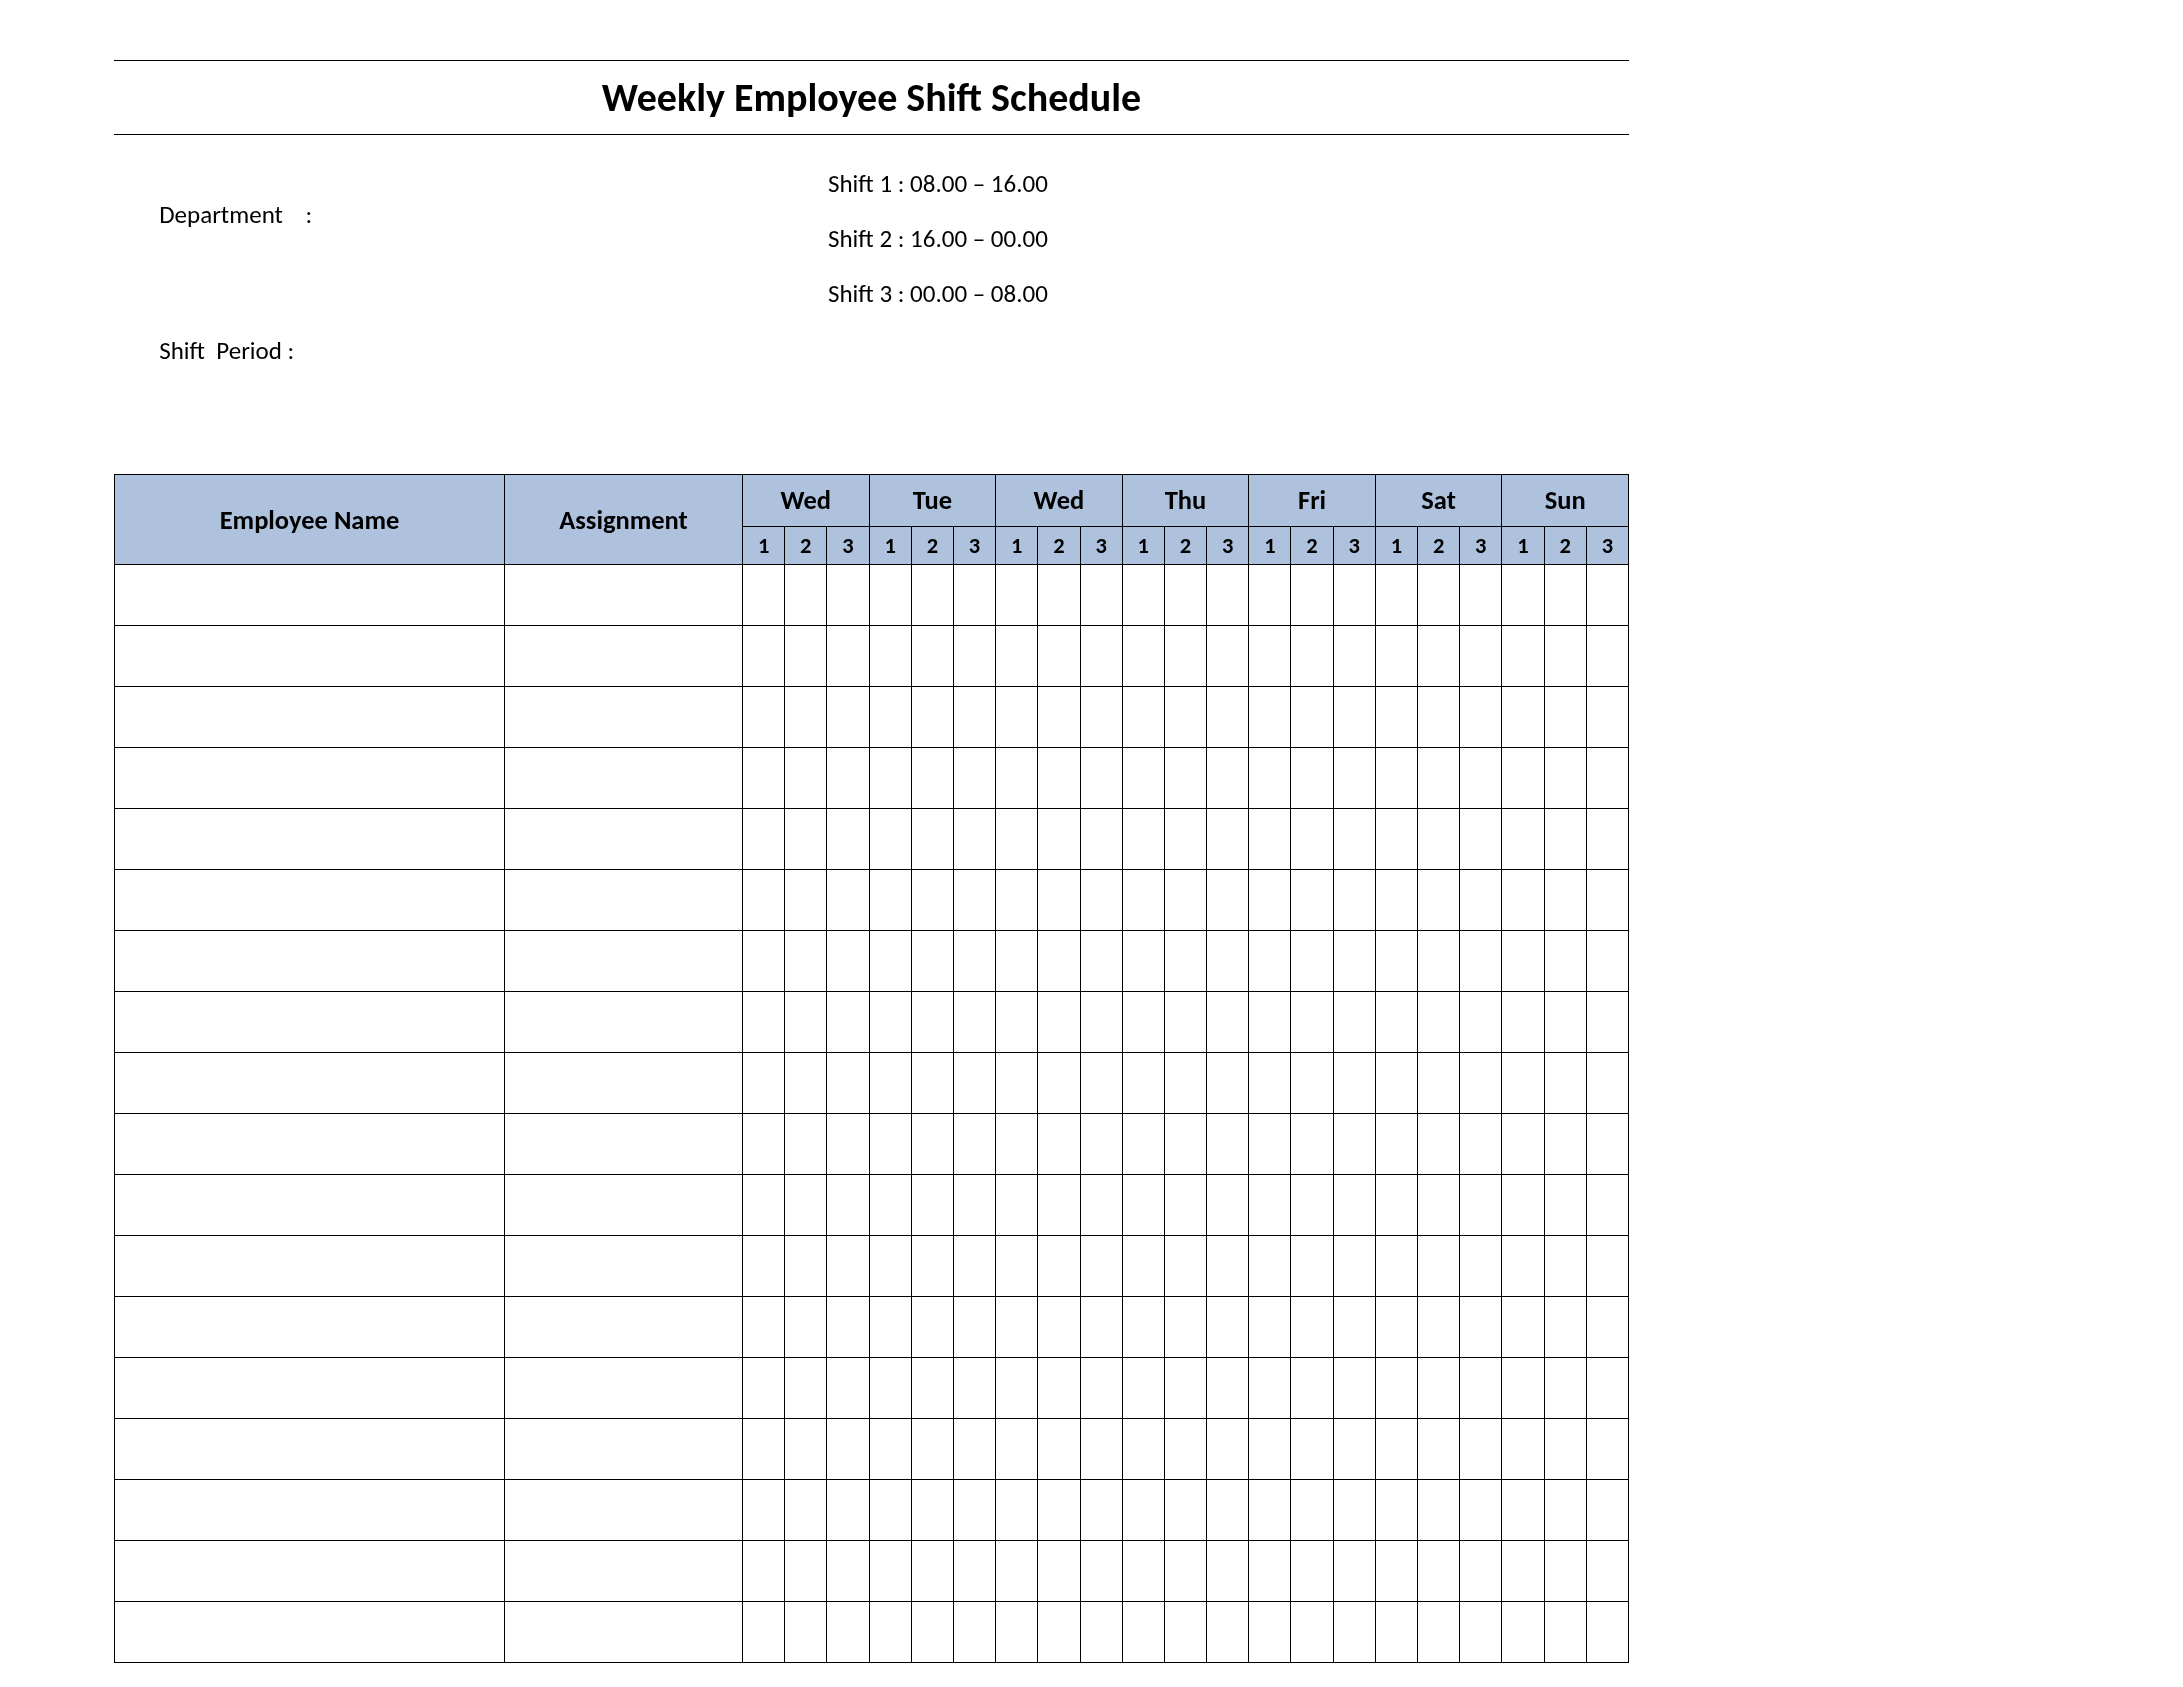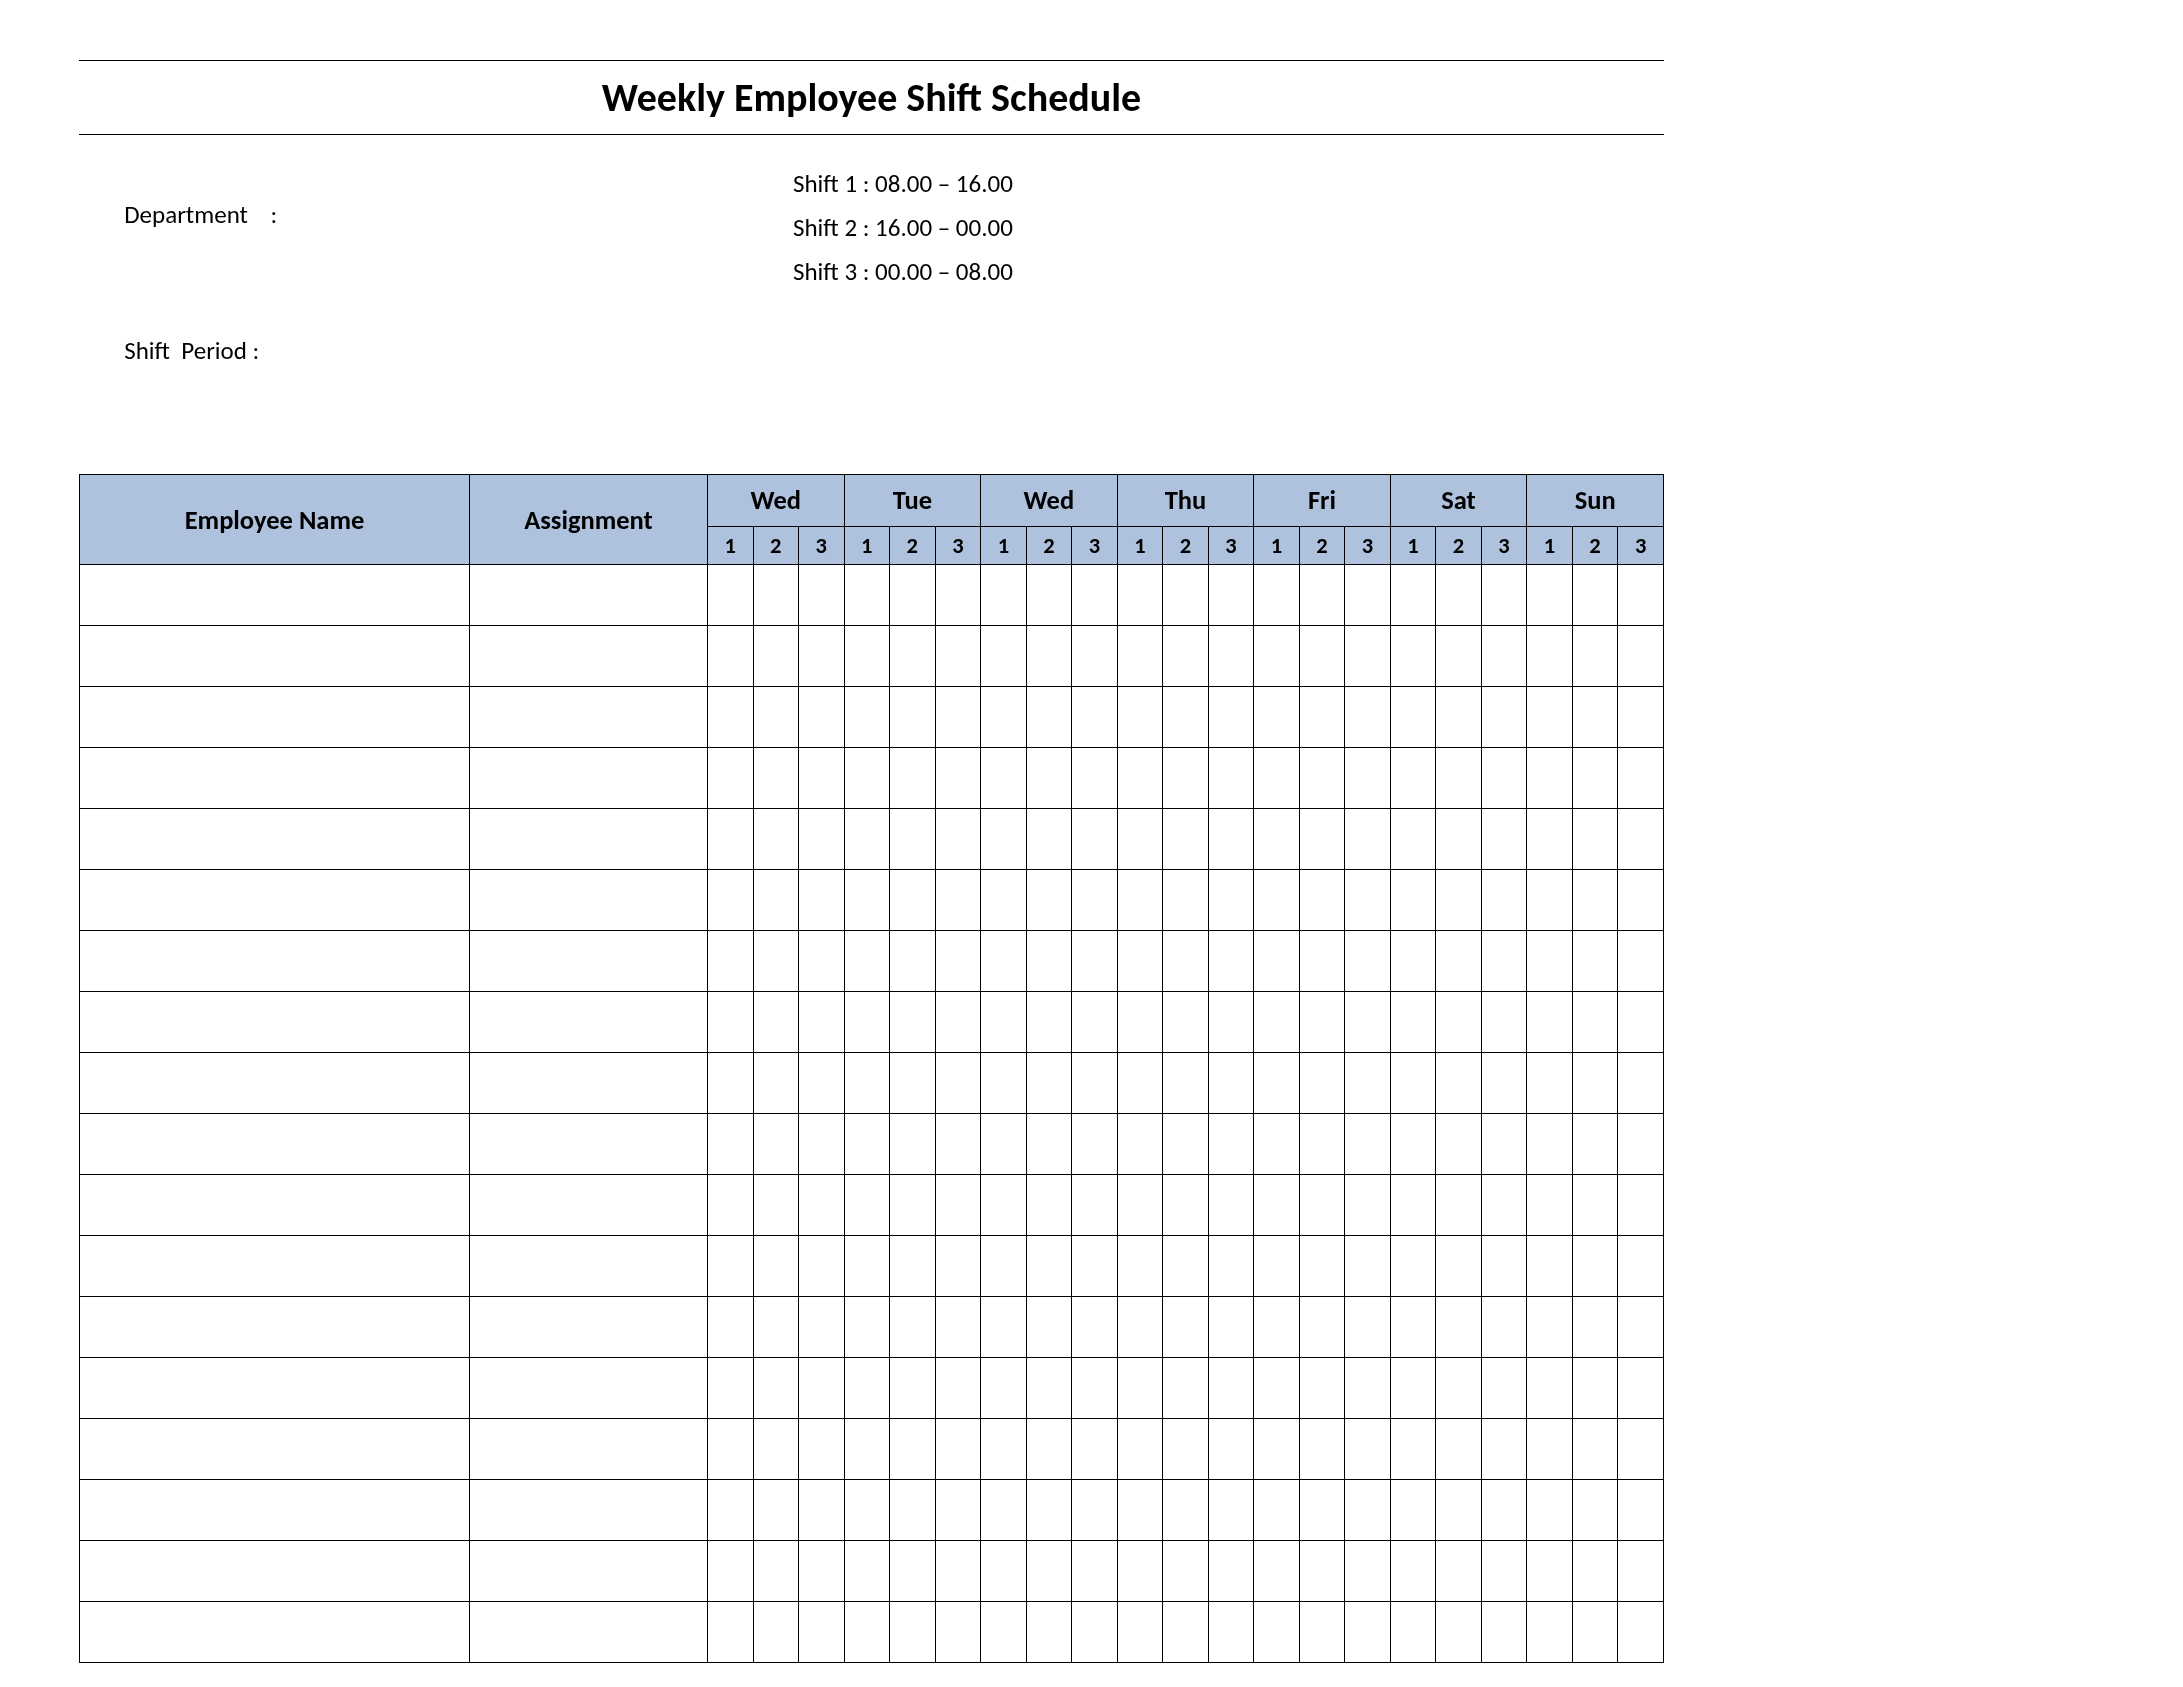--- a/index.html
+++ b/index.html
@@ -6,21 +6,21 @@
   body {
     margin: 0;
     padding: 0;
     background: #fff;
     font-family: Calibri, Arial, sans-serif;
     color: #000;
   }
   .page {
     width: 1743px;
     height: 1687px;
-    padding: 60px 79px;
+    padding: 60px 114px;
     position: relative;
   }
   .title-wrap {
     border-top: 1.3px solid #000;
     border-bottom: 1.3px solid #000;
     padding: 12px 0;
     text-align: center;
   }
   .title {
     font-size: 40px;
@@ -36,21 +36,21 @@
     display: flex;
     flex-direction: column;
     gap: 12px;
     min-width: 635px;
     justify-content: center;
   }
   .info-left div { white-space: pre; }
   .info-right {
     display: flex;
     flex-direction: column;
-    gap: 13px;
+    gap: 24px;
   }
   table.sched {
     border-collapse: collapse;
     width: 100%;
     table-layout: fixed;
   }
   table.sched th, table.sched td {
     border: 1.3px solid #000;
   }
   table.sched th {

